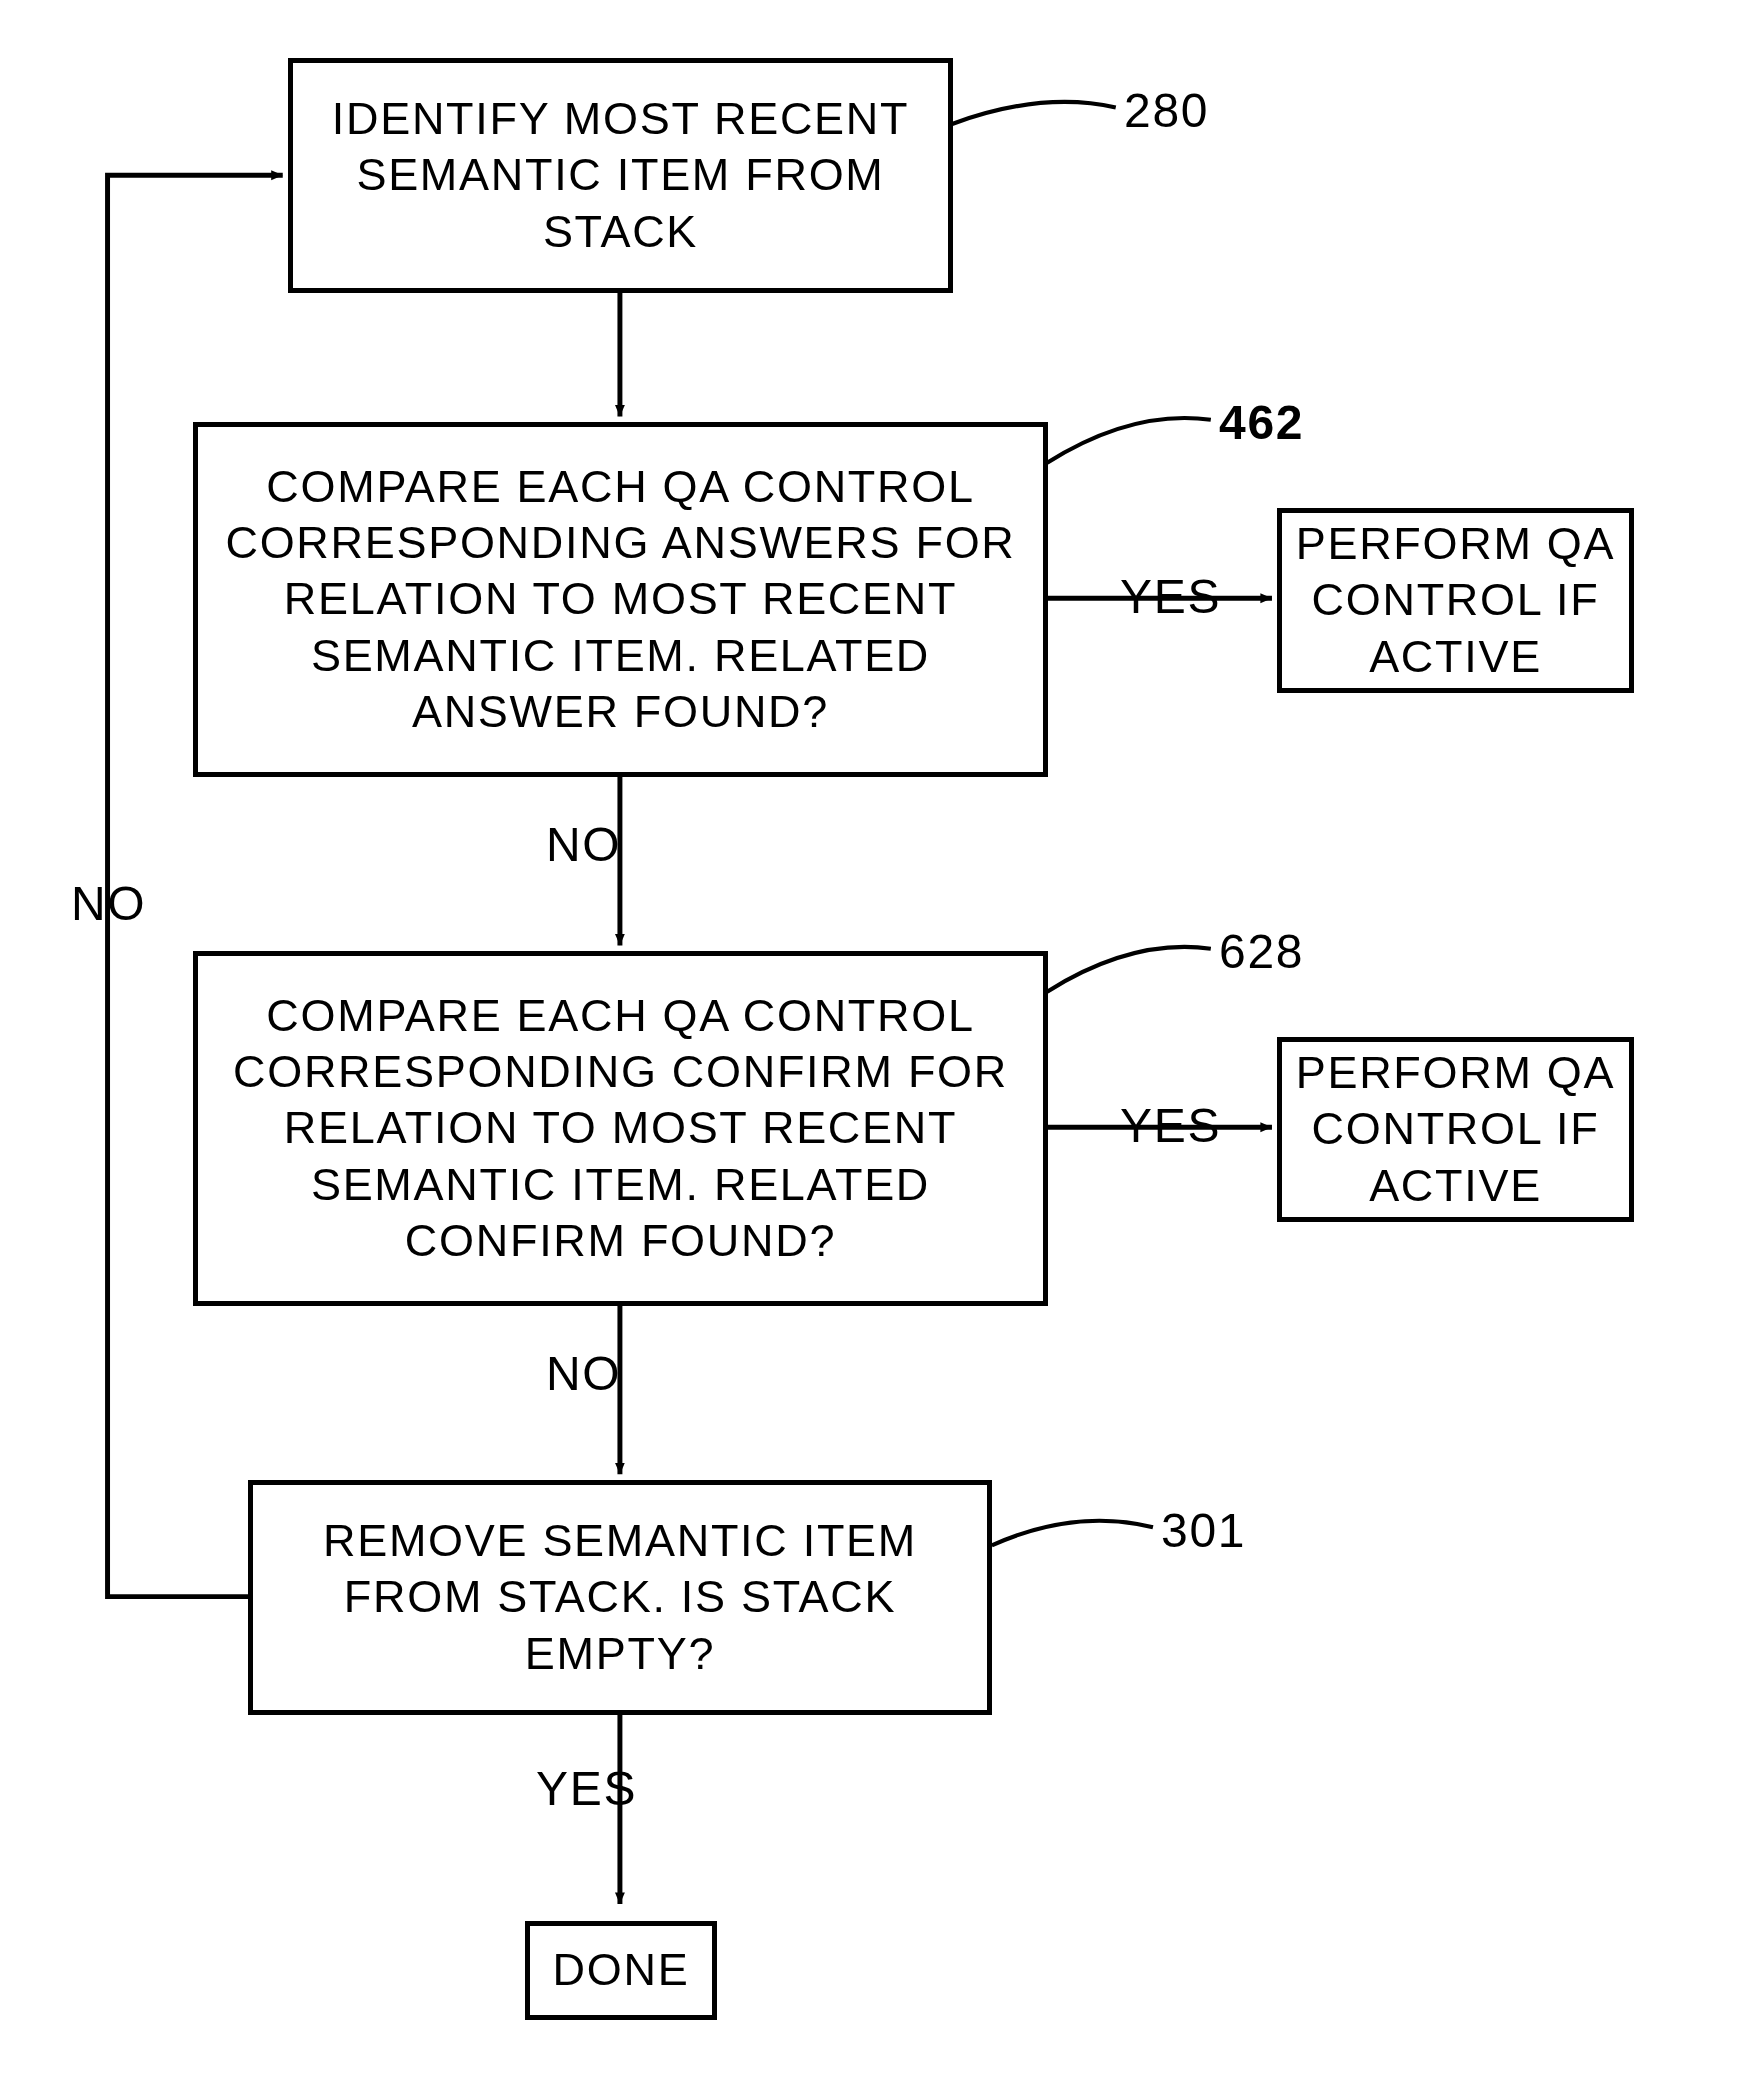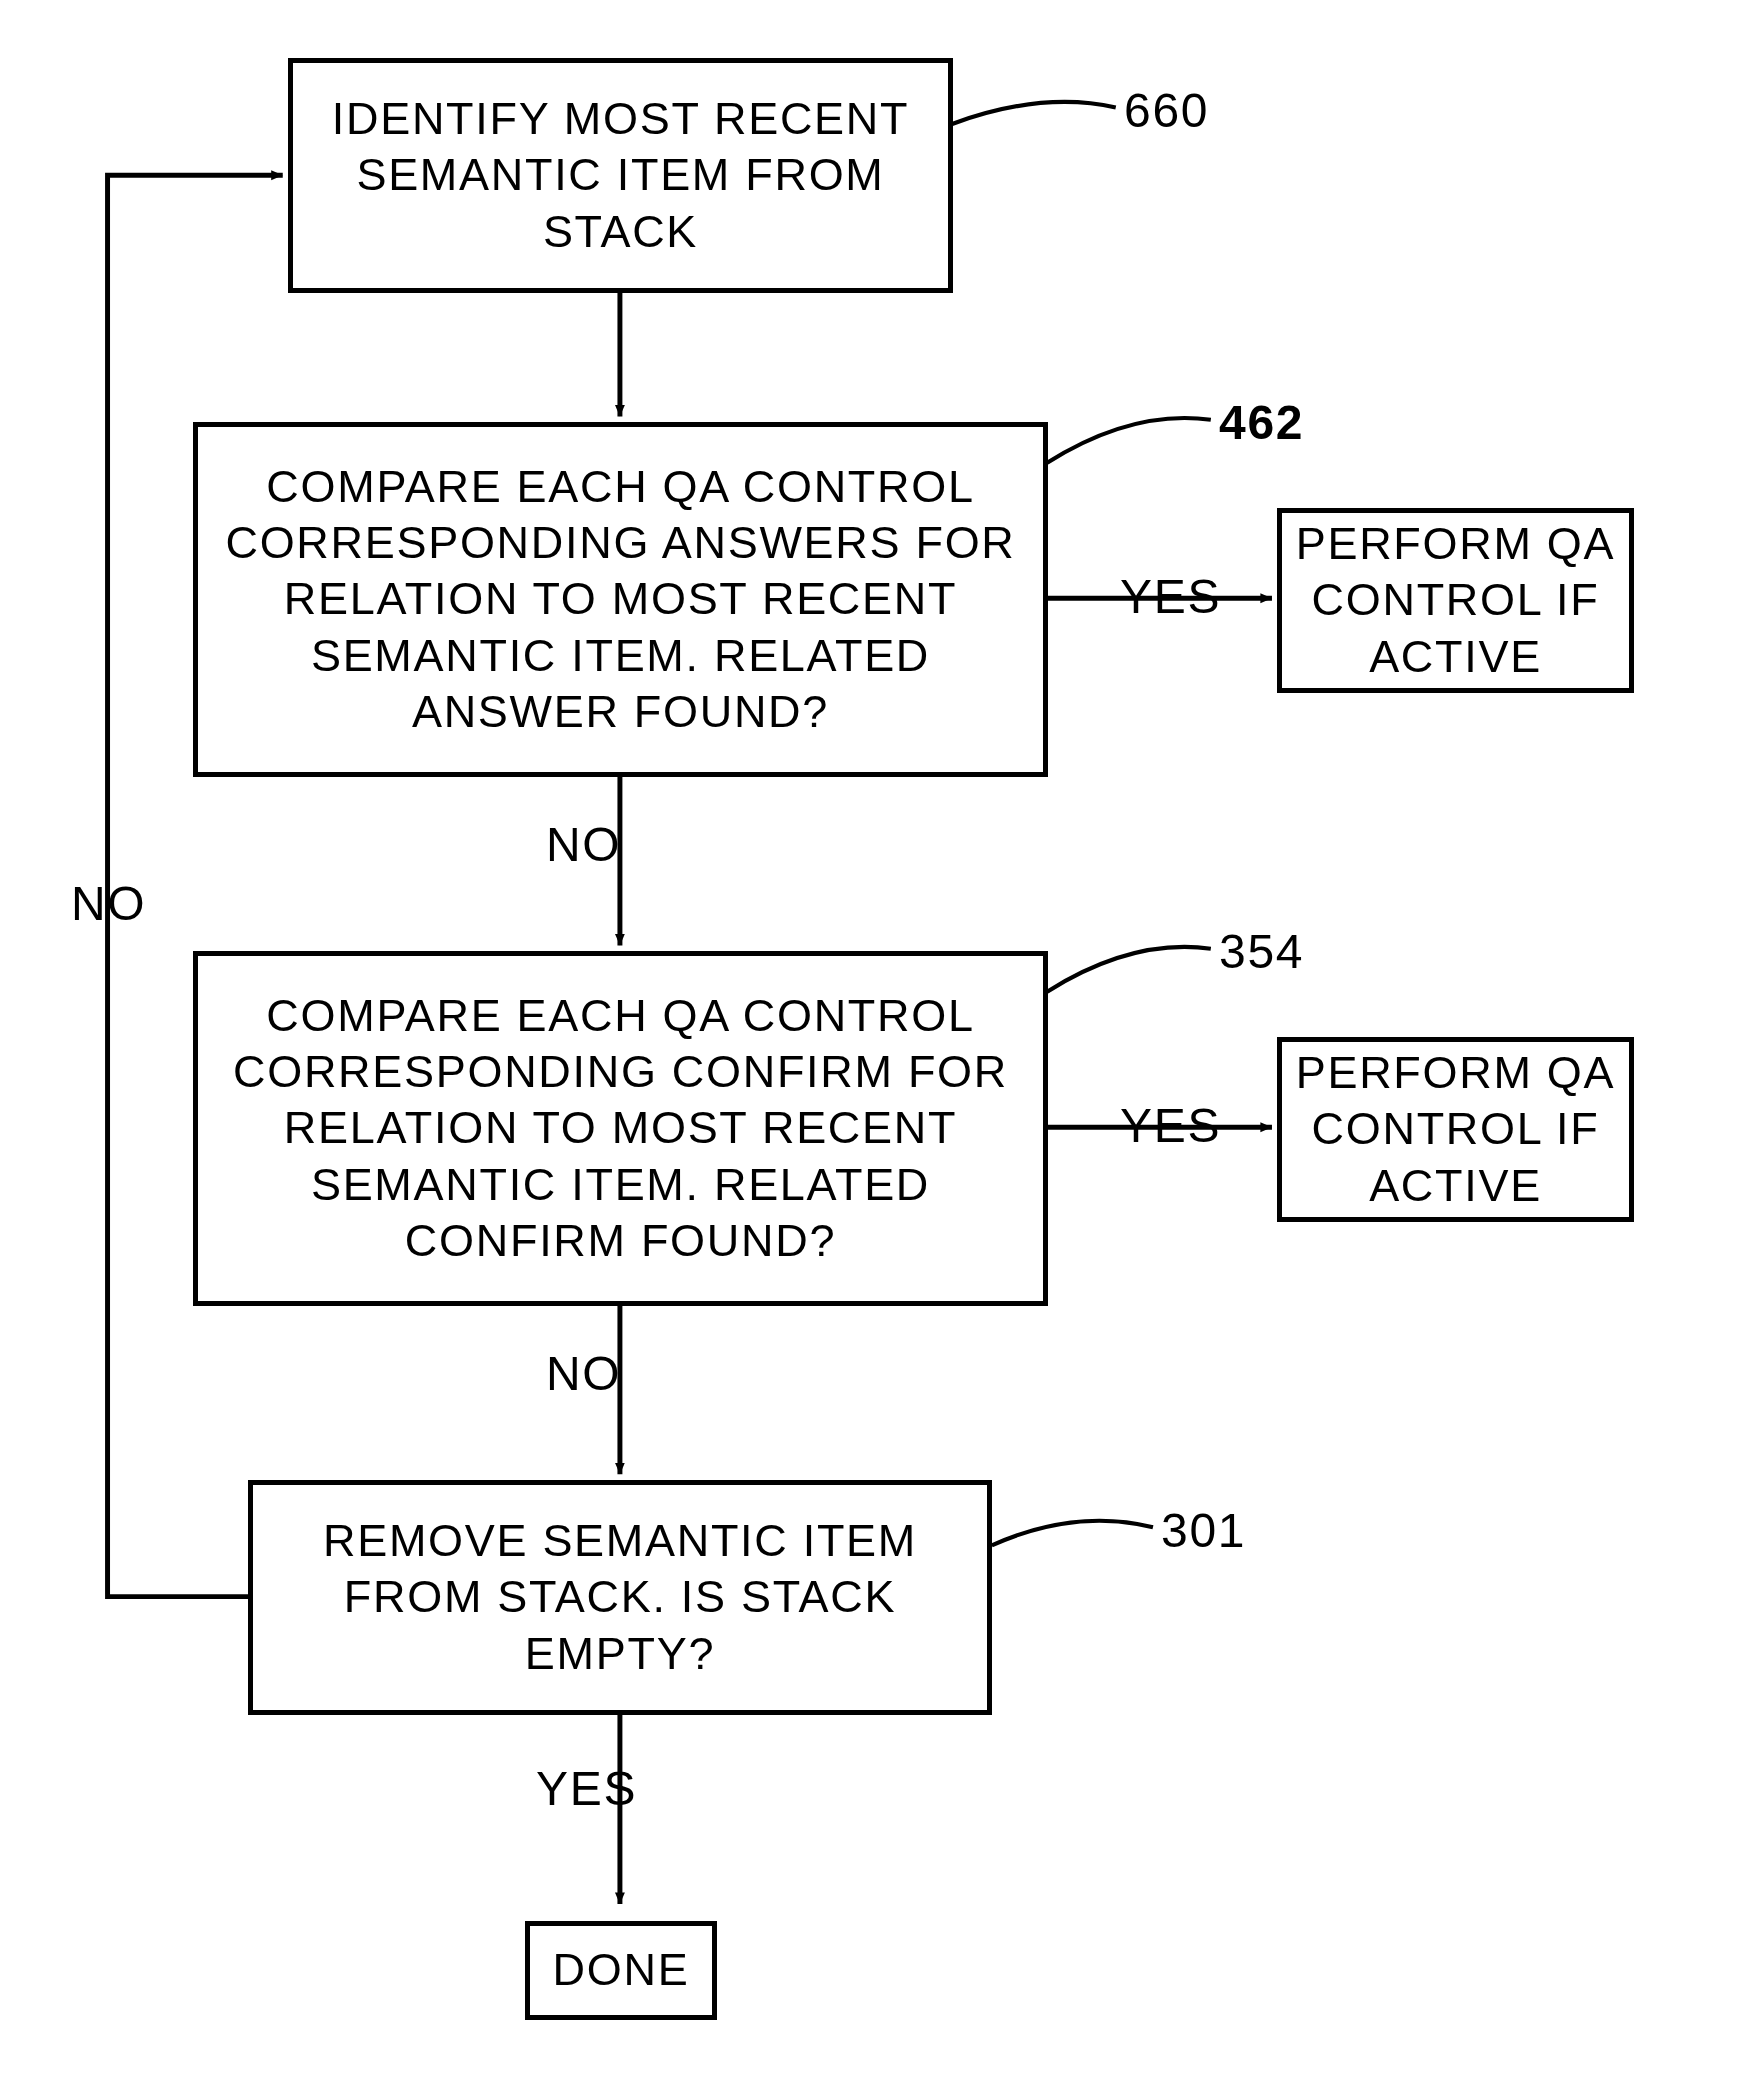--- a/index.html
+++ b/index.html
@@ -64,23 +64,23 @@
   </div>
 
   <div class="box" style="left:248px; top:1480px; width:744px; height:235px;">
     <span>REMOVE SEMANTIC ITEM<br>FROM STACK. IS STACK<br>EMPTY?</span>
   </div>
 
   <div class="box" style="left:525px; top:1909px; width:192px; height:99px;margin-top:12px;">
     <span>DONE</span>
   </div>
 
-  <span class="label" style="left:1124px; top:83px;">660</span>
+  <span class="label" style="left:1124px; top:83px;">280</span>
   <span class="label" style="left:1219px; top:395px;font-weight:bold;">462</span>
-  <span class="label" style="left:1219px; top:924px;">354</span>
+  <span class="label" style="left:1219px; top:924px;">628</span>
   <span class="label" style="left:1161px; top:1503px;">301</span>
 
   <span class="label" style="left:1120px; top:569px;">YES</span>
   <span class="label" style="left:546px; top:817px;">NO</span>
 
   <span class="label" style="left:1120px; top:1098px;">YES</span>
   <span class="label" style="left:546px; top:1346px;">NO</span>
 
   <span class="label" style="left:536px; top:1761px;">YES</span>
   <span class="label" style="left:71px; top:876px;">NO</span>

